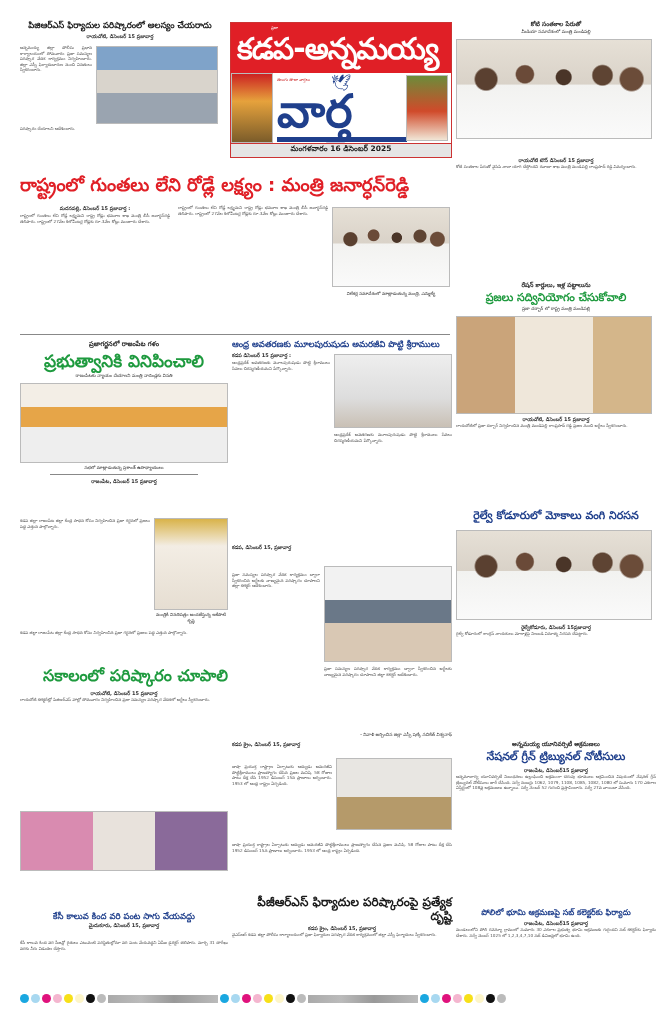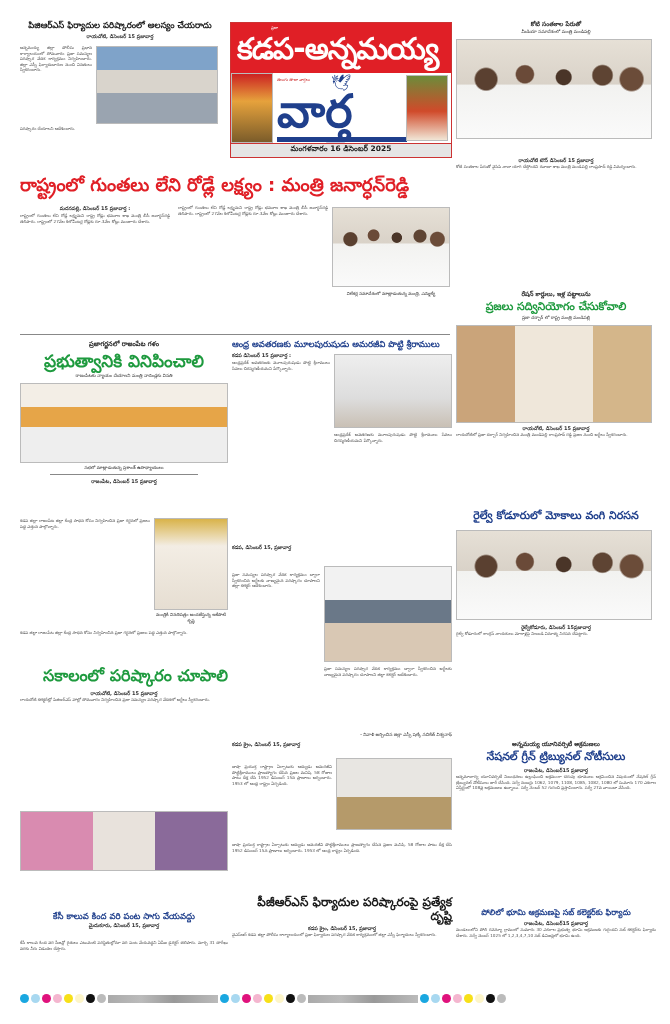--- a/index.html
+++ b/index.html
@@ -88,21 +88,21 @@
 </div>
 
 <div class="abs" style="left:232px;top:338px;width:220px;height:180px">
   <div class="hl-blue" style="font-size:8.5px;line-height:12px;white-space:nowrap;color:#1f3f8c">ఆంధ్ర అవతరణకు మూలపురుషుడు అమరజీవి పొట్టి శ్రీరాములు</div>
   <div class="dateline" style="text-align:left;margin-top:2px;width:100px">కడప డిసెంబర్ 15 ప్రజావార్త :</div>
   <div class="abs txt" style="left:0;top:22px;width:98px;height:150px">ఆంధ్రప్రదేశ్ అవతరణకు మూలపురుషుడు పొట్టి శ్రీరాములు సేవలు చిరస్మరణీయమని పేర్కొన్నారు.</div>
   <div class="abs photo" style="left:102px;top:16px;width:118px;height:74px;background:linear-gradient(180deg,#eee 0,#ddd 60%,#c9c0b5 100%)"></div>
   <div class="abs txt" style="left:102px;top:94px;width:118px;height:80px">ఆంధ్రప్రదేశ్ అవతరణకు మూలపురుషుడు పొట్టి శ్రీరాములు సేవలు చిరస్మరణీయమని పేర్కొన్నారు.</div>
 </div>
 
-<div class="abs" style="left:456px;top:290px;width:200px;height:210px">
+<div class="abs" style="left:456px;top:281px;width:200px;height:210px">
   <div style="text-align:center;font-size:6px;font-weight:bold">రేషన్ కార్డులు, ఇళ్ల పట్టాలును</div>
   <div class="hl-green" style="text-align:center;font-size:11px;line-height:16px">ప్రజలు సద్వినియోగం చేసుకోవాలి</div>
   <div style="text-align:center;font-size:4.5px;color:#333">ప్రజా దర్బార్ లో రాష్ట్ర మంత్రి మండిపల్లి</div>
   <div class="photo pink" style="margin-top:4px;width:196px;height:98px;background:linear-gradient(90deg,#caa47a 0 30%,#efe7da 30% 70%,#d4b68a 70%)"></div>
   <div class="dateline" style="margin-top:2px">రాయచోటి, డిసెంబర్ 15 ప్రజావార్త</div>
   <div class="txt" style="height:56px">రాయచోటిలో ప్రజా దర్బార్ నిర్వహించిన మంత్రి మండిపల్లి రాంప్రసాద్ రెడ్డి ప్రజల నుంచి అర్జీలు స్వీకరించారు.</div>
 </div>
 
 <div class="abs" style="left:232px;top:540px;width:220px;height:180px">
   <div class="dateline" style="text-align:left;margin-top:4px;width:90px">కడప, డిసెంబర్ 15, ప్రజావార్త</div>

